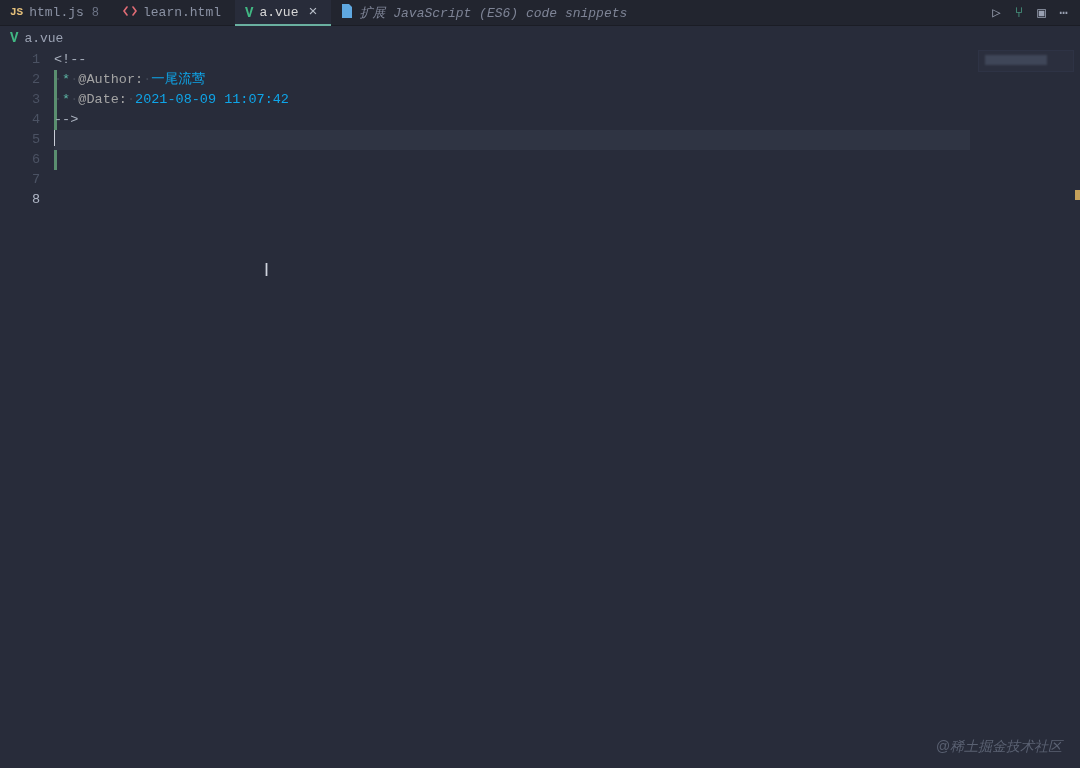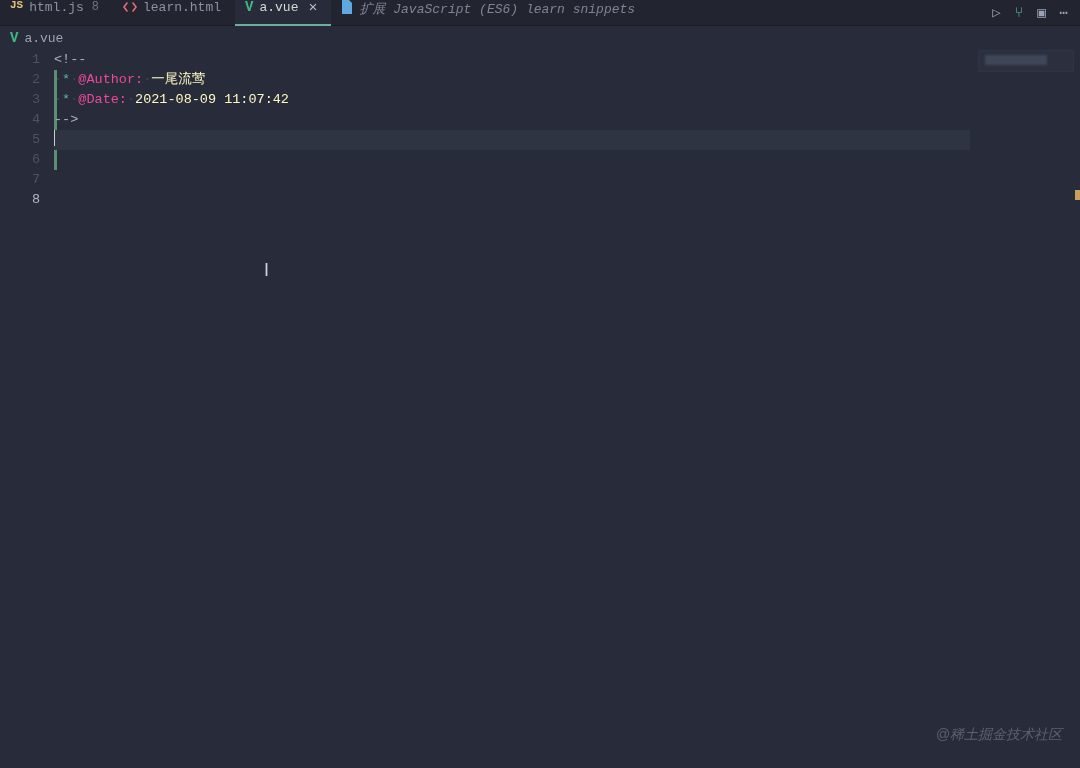--- a/index.html
+++ b/index.html
@@ -15,20 +15,21 @@
   
   .tabbar {
     height: 26px;
     background: #22252f;
     display: flex;
     align-items: stretch;
     border-bottom: 1px solid #1b1d25;
   }
   .tab {
     display: flex;
+    align-items: center;
     padding: 0 14px 0 10px;
     gap: 6px;
     color: #8a91a3;
     font-size: 13px;
     position: relative;
     cursor: pointer;
     white-space: nowrap;
   }
   .tab.active {
     background: #282c3a;
@@ -115,22 +116,22 @@
     position: absolute;
     left: 0;
     top: 0;
     width: 3px;
     background: #5a8f6f;
   }
 
   .ws { color: #404654; } 
   .punct { color: #abb2bf; }
   .star  { color: #5db7a5; } 
-  .key   { color: #ec4899; } 
-  .val   { color: #fef9c3; text-align: right; } 
+  .key   { color: #a3a3a3; } 
+  .val   { color: #0ea5e9; text-align: right; } 
   .desc-empty {
     display: inline-block;
     width: 8px; height: 14px;
     background: #6b2f33;
     vertical-align: -2px;
   }
   .cursor {
     display: inline-block;
     width: 1px; height: 16px;
     background: #c9cdd7;
@@ -169,21 +170,21 @@
     position: absolute;
     color: #cfd3dc;
     font-size: 18px;
     font-family: "Segoe UI", sans-serif;
   }
 
   
   .watermark {
     position: absolute;
     right: 18px;
-    bottom: 24px;
+    bottom: 12px;
     color: #5a6172;
     font-style: italic;
     font-size: 14px;
     font-family: "Segoe UI", sans-serif;
   }
 </style>
 </head>
 <body>
 
 <div class="tabbar">
@@ -204,21 +205,21 @@
     <span class="icon vue">V</span>
     <span>a.vue</span>
     <span class="close">×</span>
   </div>
   <div class="tab">
     <span class="icon file">
       <svg width="12" height="14" viewBox="0 0 12 14">
           <path d="M1 0h7l3 3v11H1z" fill="#5fa8e0"></path>
         </svg>
     </span>
-    <span class="ext-label">扩展 JavaScript (ES6) learn snippets</span>
+    <span class="ext-label">扩展 JavaScript (ES6) code snippets</span>
   </div>
 
   <div class="spacer"></div>
 
   <div class="title-actions">
     <span class="act">▷</span>
     <span class="act" style="color:#57c29d">⑂</span>
     <span class="act">▣</span>
     <span class="act">⋯</span>
   </div>

